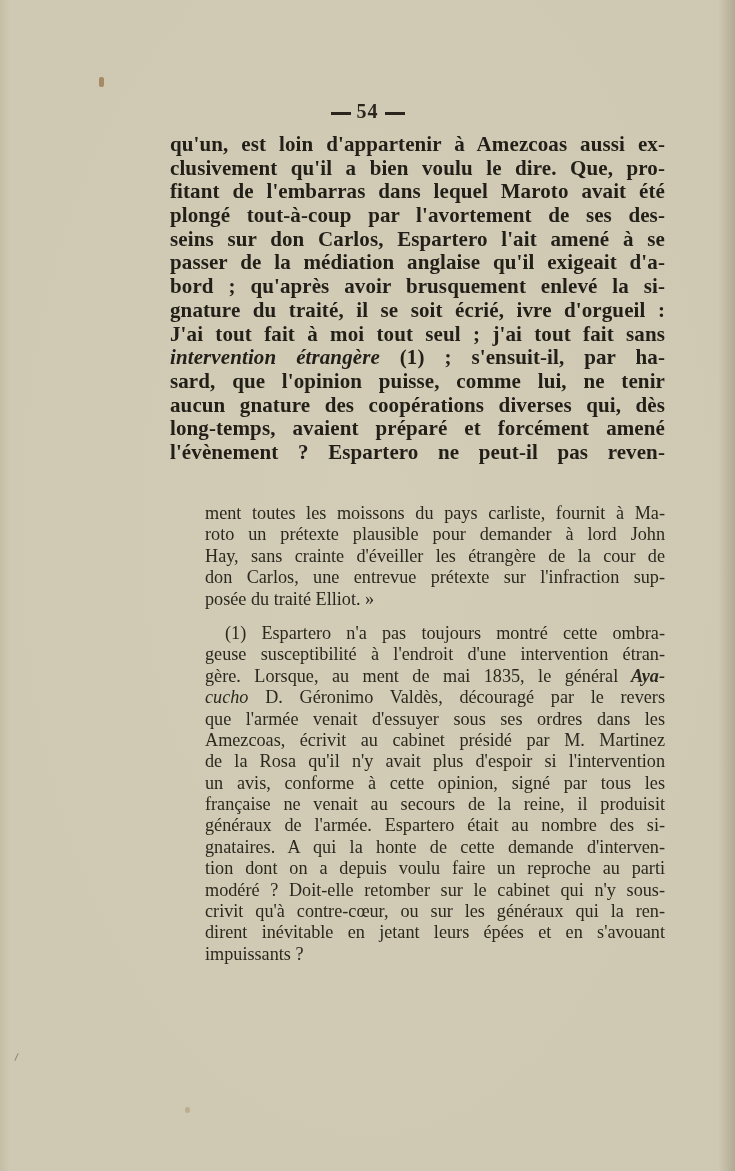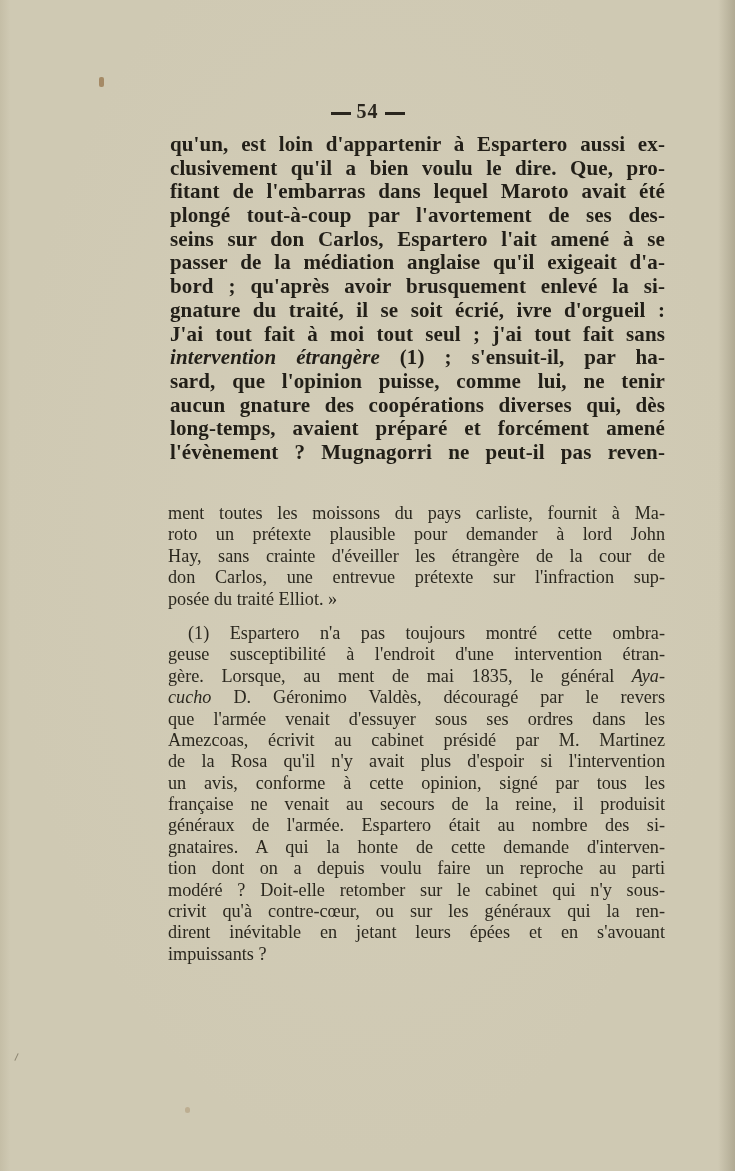--- a/index.html
+++ b/index.html
@@ -86,54 +86,55 @@
     }
     .footnotes .line {
       height: 21.4px;
       line-height: 21.4px;
       font-size: 18.2px;
       font-family: "Liberation Serif", serif;
       color: #2b281f;
       white-space: nowrap;
       text-align: justify;
       text-align-last: justify;
+      margin-left: 37px;
     }
     .footnotes .line.last { text-align-last: left; }
     .footnotes .line.indent { padding-left: 20px; }
     .footnote-block-2 { margin-top: 13px; }
-    .bold { font-weight: normal; }
+    .bold { font-weight: bold; }
     .it { font-style: italic; }
   </style>
 </head>
 <body>
 
 <div class="page">
   <div class="spot spot-1"></div>
   <div class="spot spot-2"></div>
   <div class="scratch scratch-1"></div>
 
   <div class="page-number">
     <span class="dash"></span><span>54</span><span class="dash"></span>
   </div>
 
   <div class="body-text">
-    <div class="line">qu'un, est loin d'appartenir à Espartero aussi ex-</div>
+    <div class="line">qu'un, est loin d'appartenir à Amezcoas aussi ex-</div>
     <div class="line">clusivement qu'il a bien voulu le dire. Que, pro-</div>
     <div class="line">fitant de l'embarras dans lequel Maroto avait été</div>
     <div class="line">plongé tout-à-coup par l'avortement de ses des-</div>
     <div class="line">seins sur don Carlos, Espartero l'ait amené à se</div>
     <div class="line">passer de la médiation anglaise qu'il exigeait d'a-</div>
     <div class="line">bord ; qu'après avoir brusquement enlevé la si-</div>
     <div class="line">gnature du traité, il se soit écrié, ivre d'orgueil :</div>
     <div class="line ital">J'ai tout fait à moi tout seul ; j'ai tout fait sans</div>
     <div class="line"><span class="it">intervention étrangère</span><span> (1) ; s'ensuit-il, par ha-</span></div>
     <div class="line">sard, que l'opinion puisse, comme lui, ne tenir</div>
     <div class="line">aucun gnature des coopérations diverses qui, dès</div>
     <div class="line">long-temps, avaient préparé et forcément amené</div>
-    <div class="line">l'évènement ? Mugnagorri ne peut-il pas reven-</div>
+    <div class="line">l'évènement ? Espartero ne peut-il pas reven-</div>
   </div>
 
   <div class="footnotes">
     <div class="footnote-block-1">
       <div class="line">ment toutes les moissons du pays carliste, fournit à Ma-</div>
       <div class="line">roto un prétexte plausible pour demander à lord John</div>
       <div class="line">Hay, sans crainte d'éveiller les étrangère de la cour de</div>
       <div class="line">don Carlos, une entrevue prétexte sur l'infraction sup-</div>
       <div class="line last">posée du traité Elliot. »</div>
     </div>

